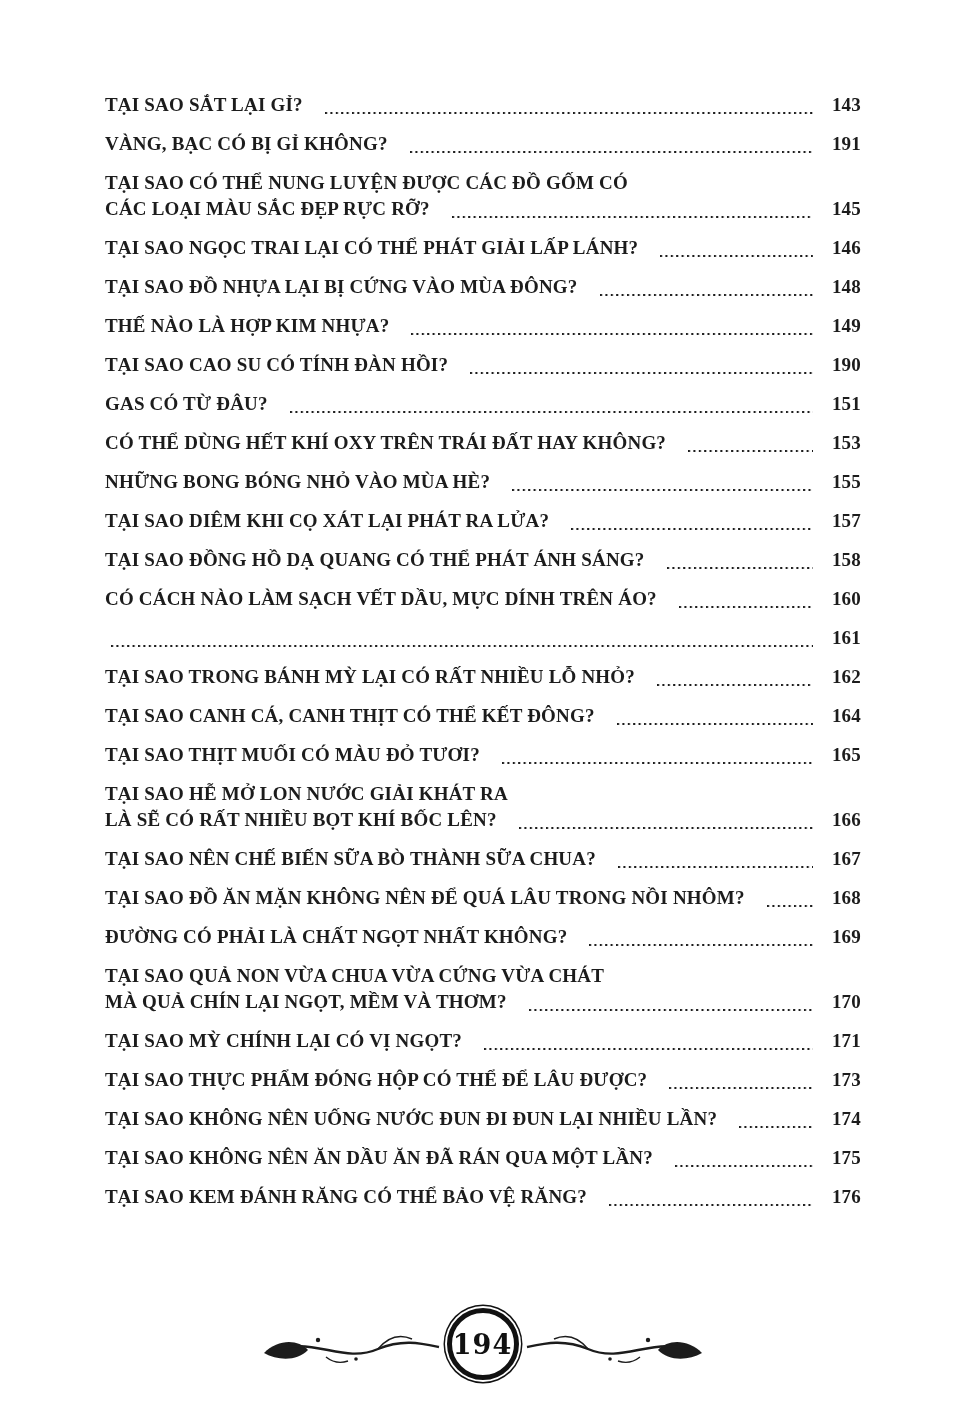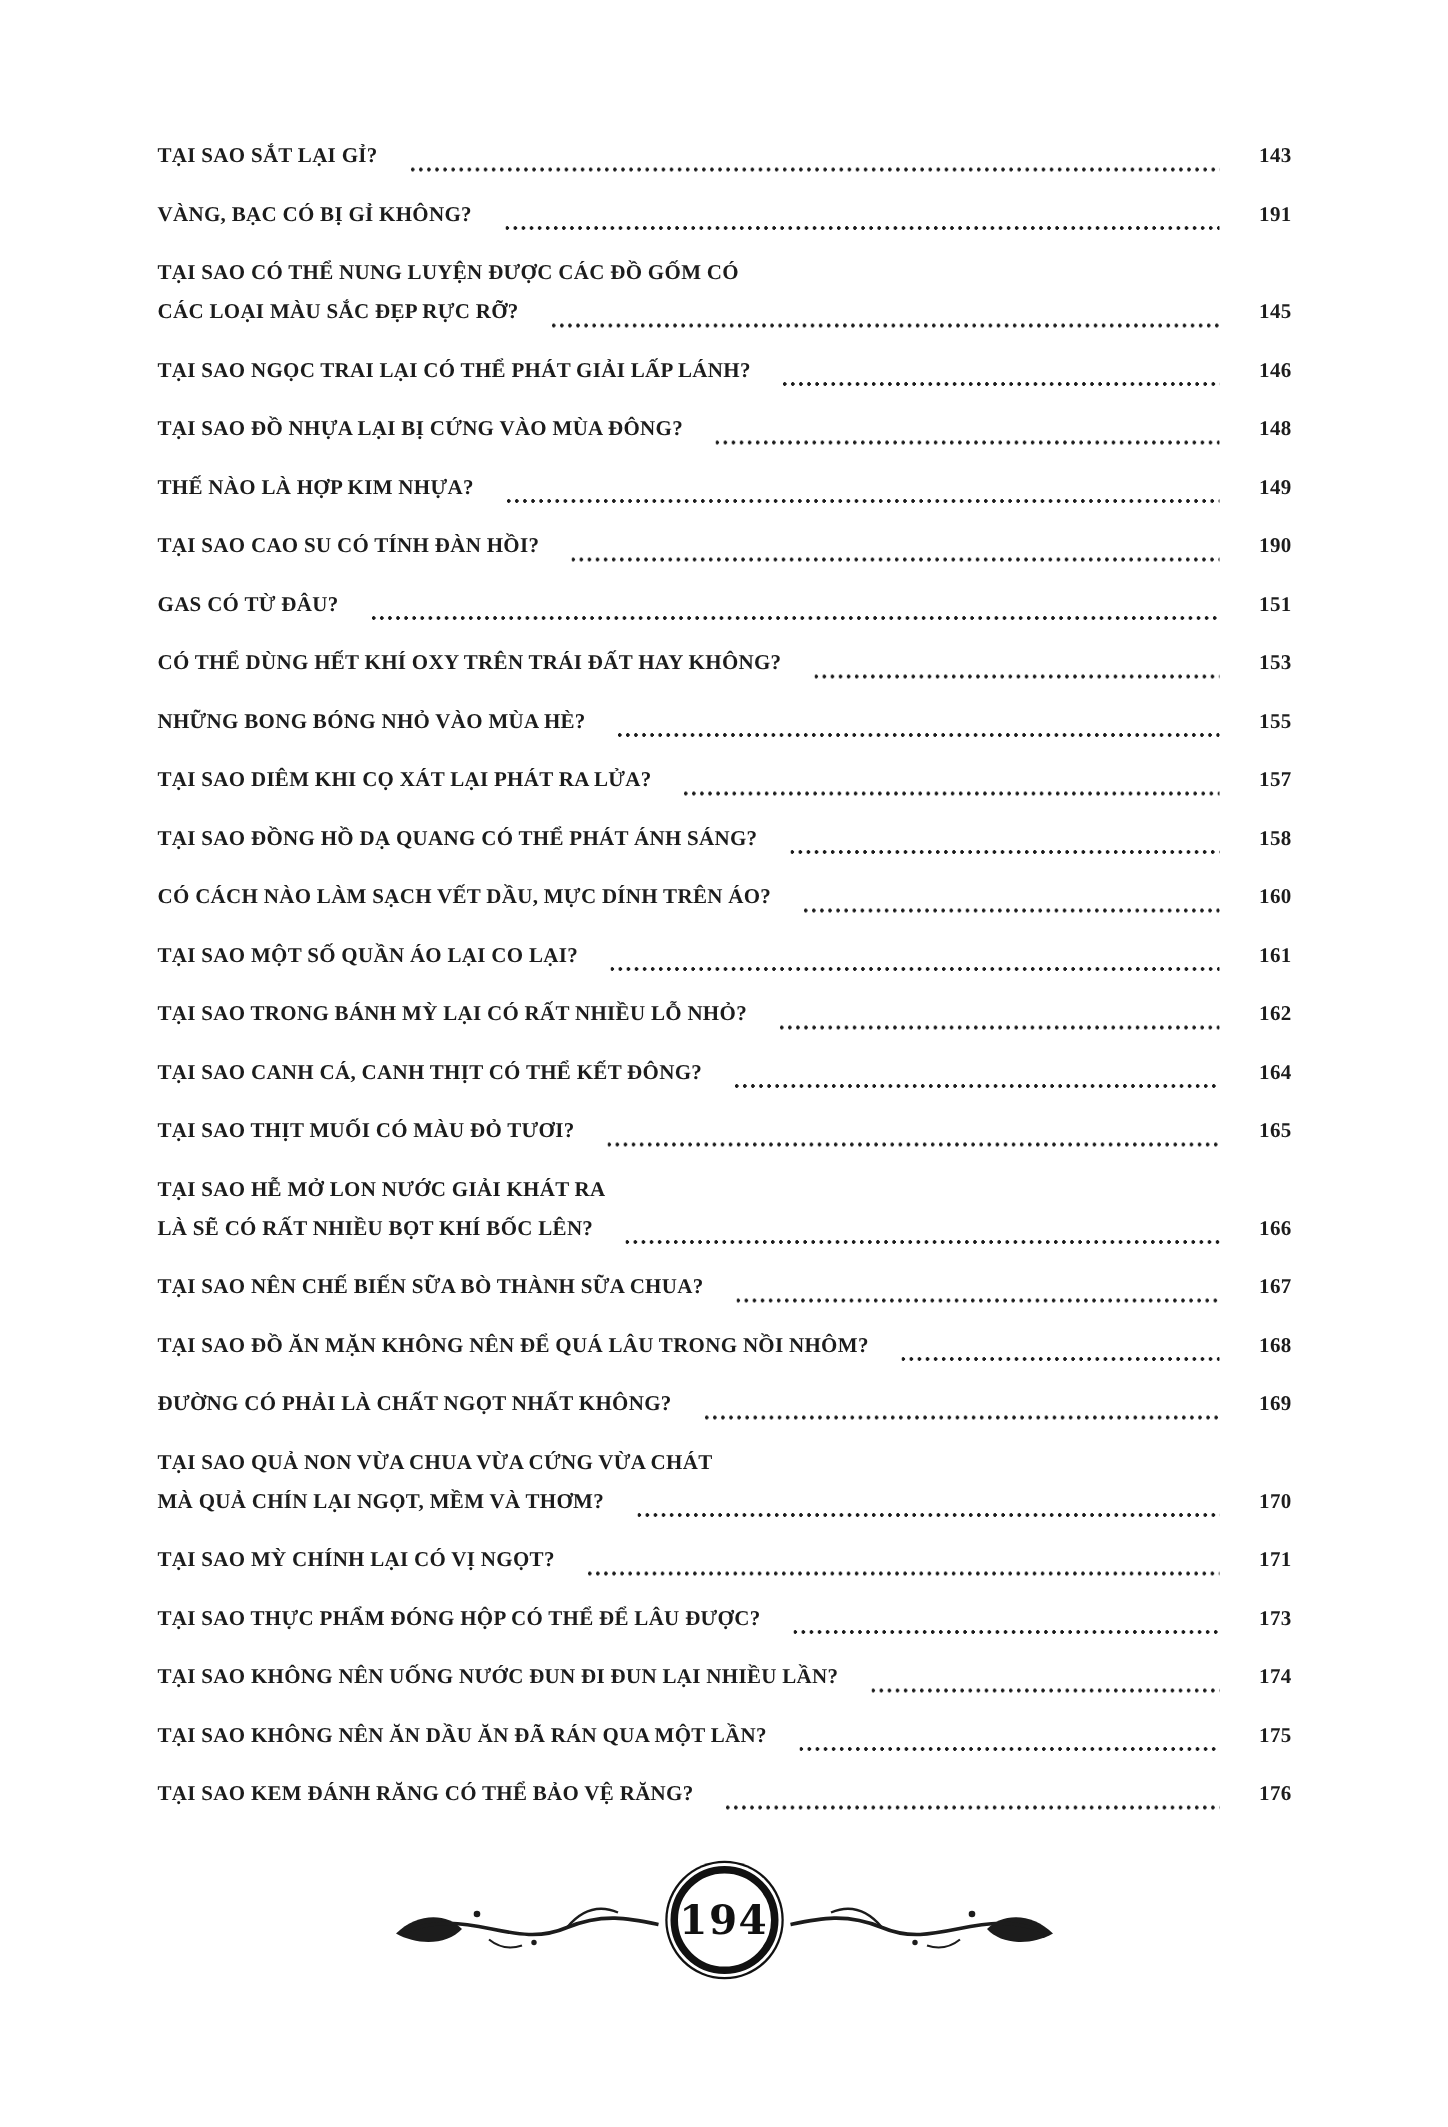--- a/index.html
+++ b/index.html
@@ -18,21 +18,21 @@
     font-family: "Liberation Serif", "DejaVu Serif", serif;
     color: #1c1c1c;
     overflow: hidden;
   }
   .entries { width: 100%; }
   .entry { margin-bottom: 13px; }
   .line {
     display: flex;
     align-items: center;
     line-height: 26px;
-    font-size: 14px;
+    font-size: 19px;
     font-weight: 600;
     letter-spacing: 0.2px;
     white-space: nowrap;
     gap: 16px;
   }
   .title { flex: 0 0 auto; }
   .leader {
     flex: 1 1 auto;
     align-self: flex-end;
     height: 4px;
@@ -45,21 +45,21 @@
   .pagenum {
     flex: 0 0 auto;
     text-align: right;
     min-width: 30px;
   }
   
   .footer {
     position: absolute;
     left: 0;
     right: 0;
-    top: 1244px;
+    top: 1308px;
     display: flex;
     align-items: center;
     justify-content: center;
     gap: 6px;
   }
   .flourish { display: block; }
   .flourish.right { transform: scaleX(-1); }
   .badge {
     width: 62px;
     height: 62px;
@@ -176,21 +176,20 @@
       </div>
       <div class="entry">
         <div class="line">
           <span class="title">CÓ CÁCH NÀO LÀM SẠCH VẾT DẦU, MỰC DÍNH TRÊN ÁO?</span>
           <span class="leader"></span>
           <span class="pagenum">160</span>
         </div>
       </div>
       <div class="entry">
         <div class="line">
-          <span class="title">TẠI SAO MỘT SỐ QUẦN ÁO LẠI CO LẠI?</span>
           <span class="leader"></span>
           <span class="pagenum">161</span>
         </div>
       </div>
       <div class="entry">
         <div class="line">
           <span class="title">TẠI SAO TRONG BÁNH MỲ LẠI CÓ RẤT NHIỀU LỖ NHỎ?</span>
           <span class="leader"></span>
           <span class="pagenum">162</span>
         </div>

